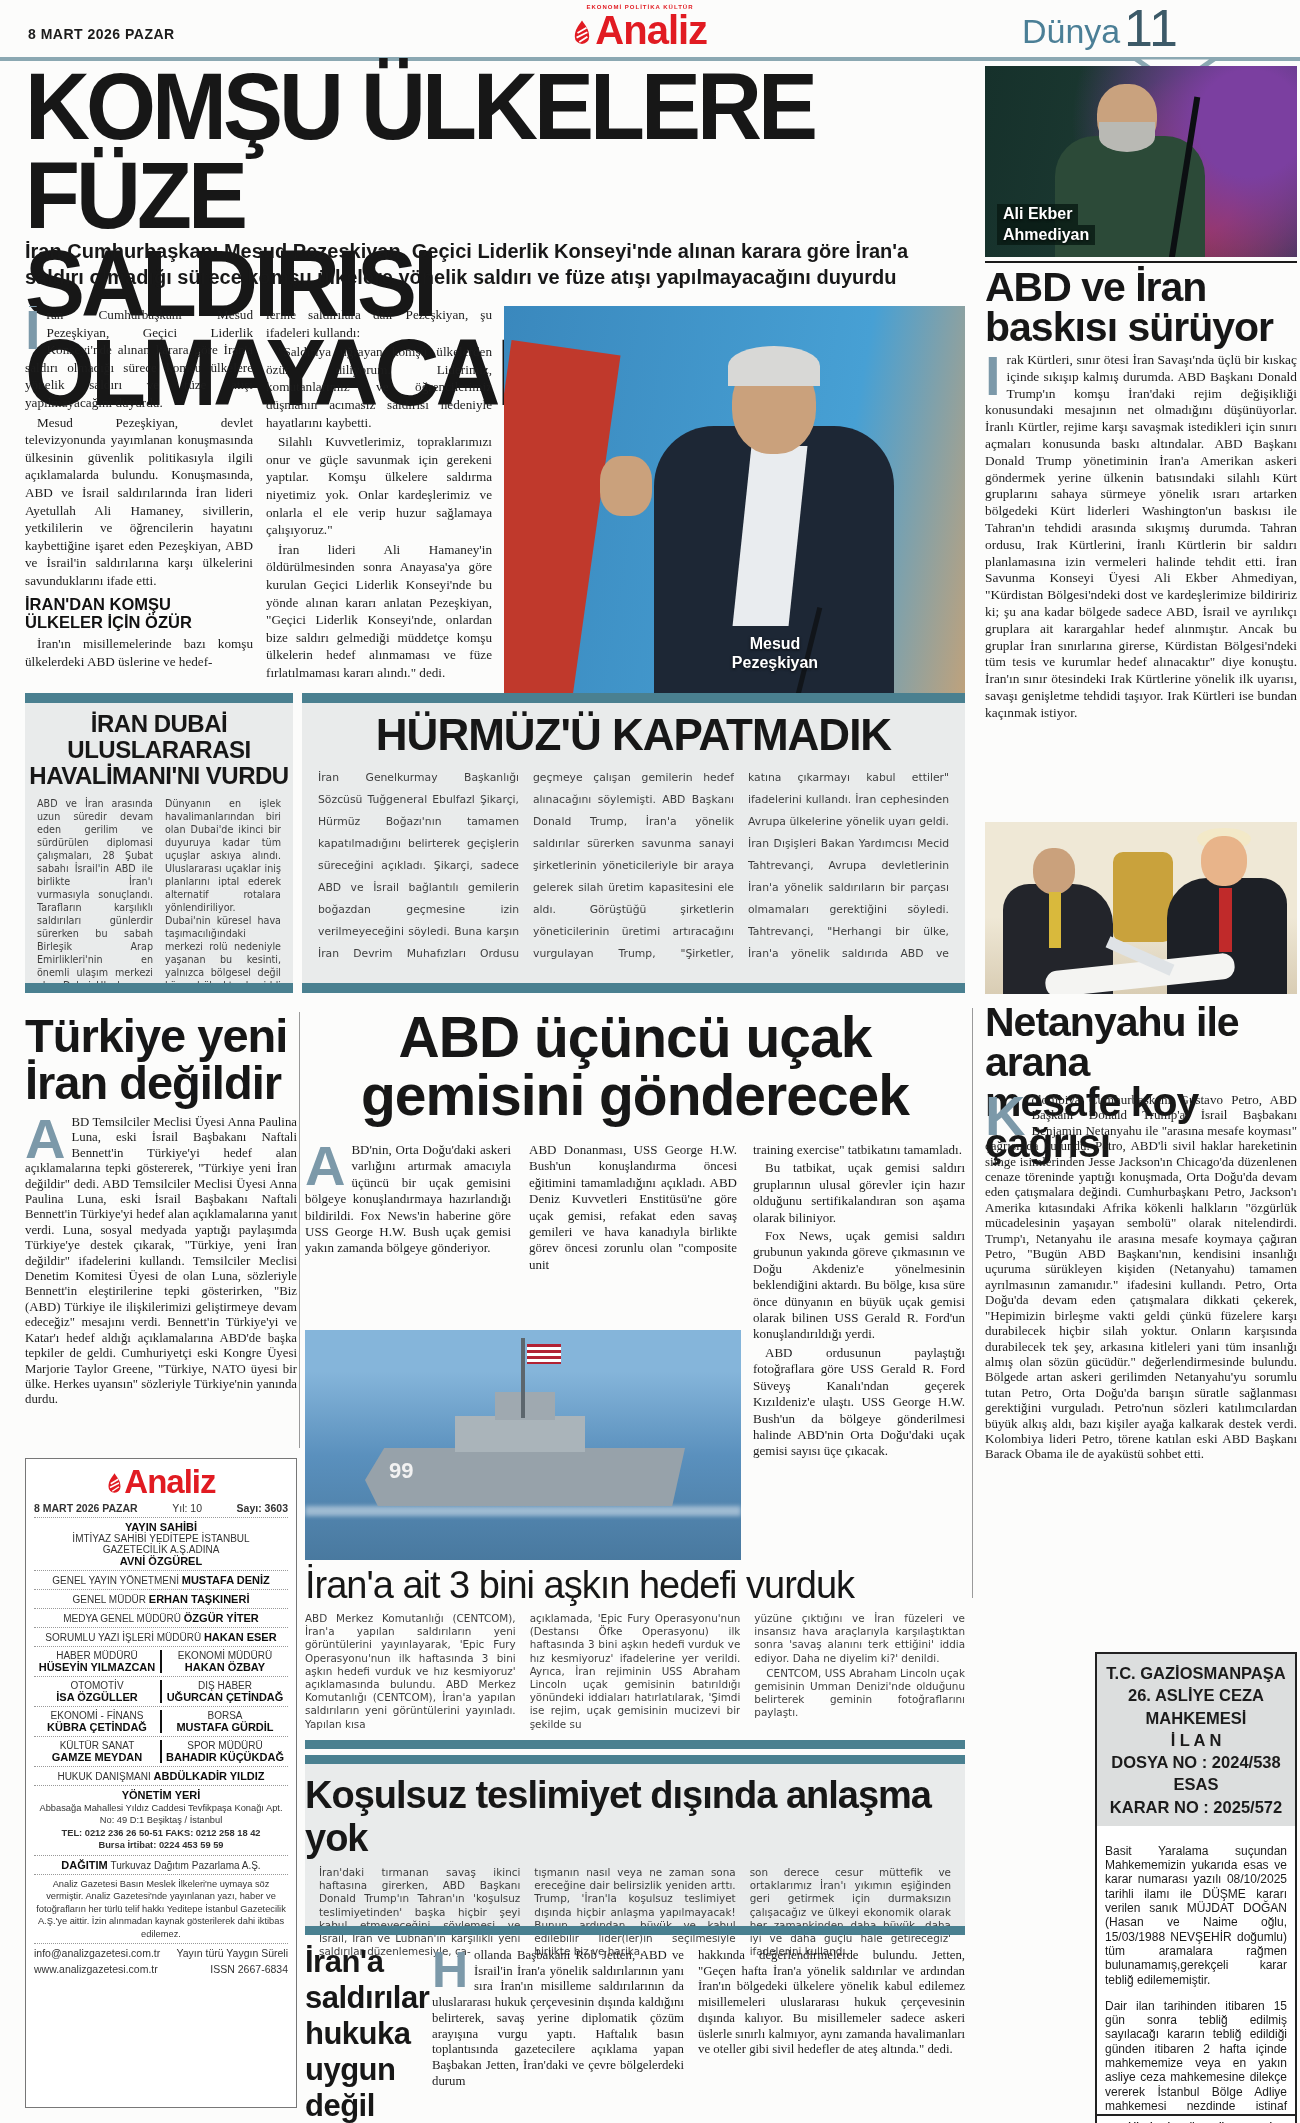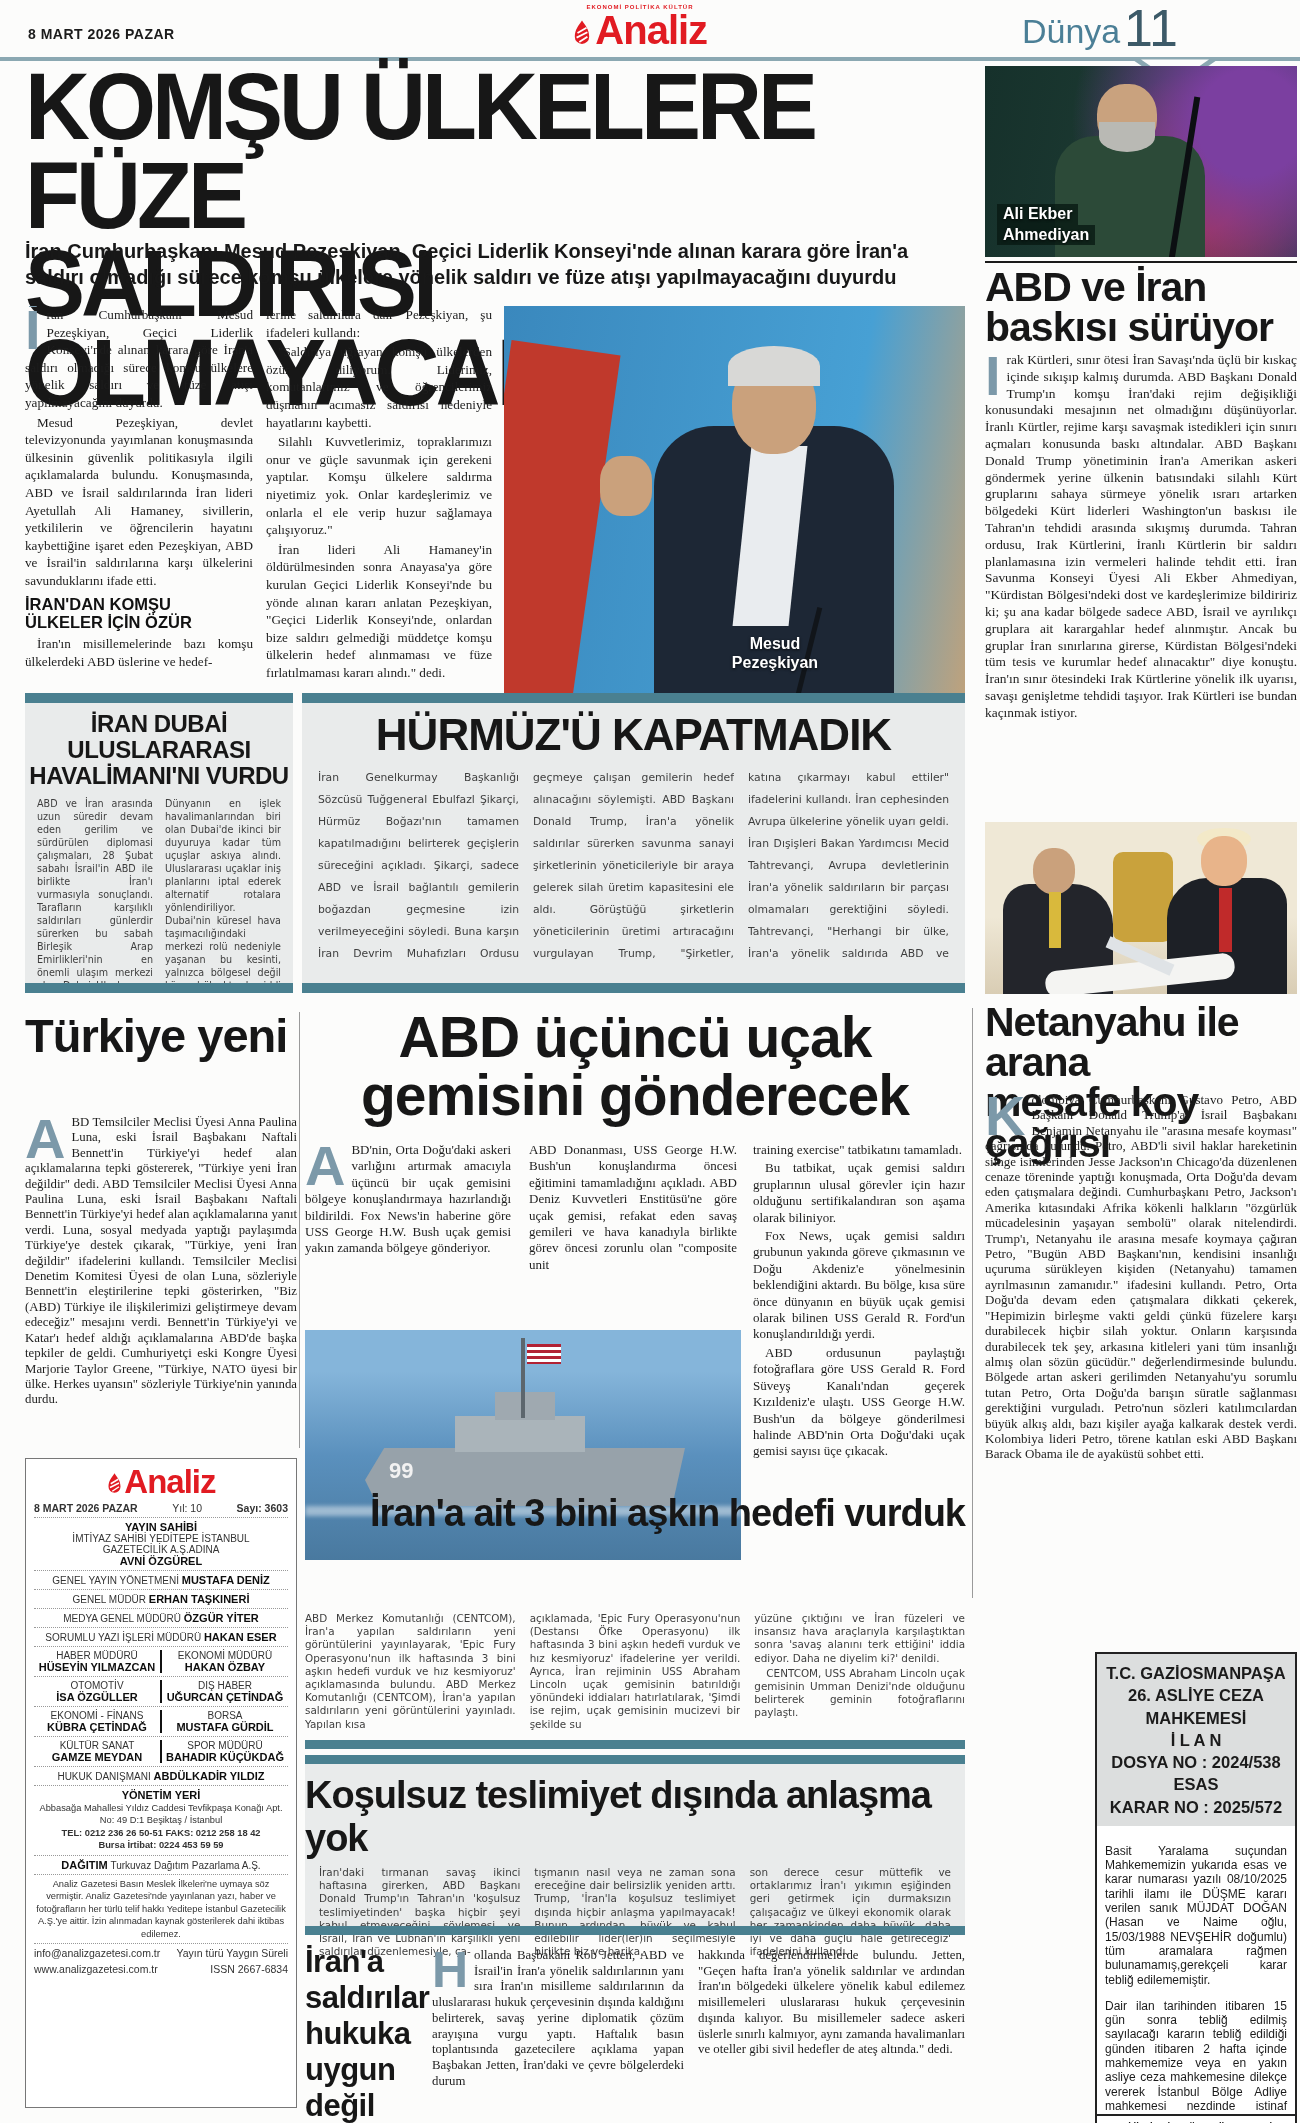--- a/index.html
+++ b/index.html
@@ -95,21 +95,21 @@
   #ph-petro .t1{position:absolute;left:64px;top:70px;width:12px;height:56px;background:#d9b93c;}
   #ph-petro .m2{position:absolute;left:182px;top:56px;width:120px;height:116px;background:#1d2026;border-radius:40px 26px 0 0;}
   #ph-petro .h2{position:absolute;left:216px;top:14px;width:46px;height:50px;background:#e8b48a;border-radius:46%;}
   #ph-petro .hair2{position:absolute;left:212px;top:6px;width:54px;height:22px;background:#f3e9c8;border-radius:50%;}
   #ph-petro .t2{position:absolute;left:234px;top:66px;width:13px;height:64px;background:#c02a2a;}
   #ph-petro .plane{position:absolute;left:60px;top:140px;width:190px;height:26px;background:#f4f4f2;border-radius:12px;transform:rotate(-6deg);}
   #ph-petro .wing{position:absolute;left:120px;top:128px;width:70px;height:12px;background:#dfe3e6;transform:rotate(24deg);}
   #net-head{left:985px;top:1002px;width:312px;font-size:41px;line-height:.98;letter-spacing:-1px;font-weight:700;}
   #net-body{left:985px;top:1092px;width:312px;height:505px;font-size:13px;line-height:15.4px;overflow:hidden;}
   
-  #cen-title{left:305px;top:1492px;width:660px;text-align:right;font-size:38px;letter-spacing:-1px;font-weight:700;}
+  #cen-title{left:305px;top:1564px;width:660px;text-align:left;font-size:38px;letter-spacing:-1px;font-weight:400;}
   #cen-cols{left:305px;top:1612px;width:660px;display:flex;gap:14px;}
   #cen-cols>div{flex:1;font-size:10.4px;line-height:13.2px;height:126px;overflow:hidden;}
   #cen-bar{left:305px;top:1740px;width:660px;height:9px;}
   #box-kos{left:305px;top:1755px;width:660px;height:180px;}
   #kos-title{text-align:left;font-size:38px;letter-spacing:-1px;font-weight:700;padding:10px 0 4px;}
   #kos-cols{display:flex;gap:14px;padding:2px 14px;}
   #kos-cols>div{flex:1;font-size:10.4px;line-height:13.2px;height:104px;overflow:hidden;}
   
   #jet-title{left:305px;top:1944px;width:122px;font-size:31px;line-height:36px;font-weight:700;letter-spacing:-.5px;}
   #jet-c1{left:432px;top:1948px;width:252px;height:172px;font-size:12.8px;line-height:15.7px;overflow:hidden;}
@@ -232,20 +232,21 @@
     <div id="hur-cols">
       <div class="round">İran Genelkurmay Başkanlığı Sözcüsü Tuğgeneral Ebulfazl Şikarçi, Hürmüz Boğazı'nın tamamen kapatılmadığını belirterek geçişlerin süreceğini açıkladı. Şikarçi, sadece ABD ve İsrail bağlantılı gemilerin boğazdan geçmesine izin verilmeyeceğini söyledi. Buna karşın İran Devrim Muhafızları Ordusu Genel Komutanı Danışmanı Tuğgeneral İbrahim Cebbari daha önce Hürmüz Boğazı'nın kapatıldığını ve</div>
       <div class="round">geçmeye çalışan gemilerin hedef alınacağını söylemişti. ABD Başkanı Donald Trump, İran'a yönelik saldırılar sürerken savunma sanayi şirketlerinin yöneticileriyle bir araya gelerek silah üretim kapasitesini ele aldı. Görüştüğü şirketlerin yöneticilerinin üretimi artıracağını vurgulayan Trump, "Şirketler, mümkün olan en kısa sürede en yüksek üretim miktarına ulaşmak istediğimiz 'gelişmiş silahların' üretimini dört</div>
       <div class="round">katına çıkarmayı kabul ettiler" ifadelerini kullandı. İran cephesinden Avrupa ülkelerine yönelik uyarı geldi. İran Dışişleri Bakan Yardımcısı Mecid Tahtrevançi, Avrupa devletlerinin İran'a yönelik saldırıların bir parçası olmamaları gerektiğini söyledi. Tahtrevançi, "Herhangi bir ülke, İran'a yönelik saldırıda ABD ve İsrail'in yanında yer alırsa, onlar da İran'ın karşı saldırısı için meşru hedef haline gelecektir" dedi.</div>
     </div>
     <div class="bar teal abs" style="left:0;bottom:0;width:100%"></div>
   </div>
 
   <div class="abs headline-sans" id="turk-head">
     <div>Türkiye yeni</div>
+    <div>İran değildir</div>
   </div>
   <div class="abs serif" id="turk-body">
     <p class="first"><span class="dcap">A</span><span>BD Temsilciler Meclisi Üyesi Anna Paulina Luna, eski İsrail Başbakanı Naftali Bennett'in Türkiye'yi hedef alan açıklamalarına tepki göstererek, "Türkiye yeni İran değildir" dedi. ABD Temsilciler Meclisi Üyesi Anna Paulina Luna, eski İsrail Başbakanı Naftali Bennett'in Türkiye'yi hedef alan açıklamalarına yanıt verdi. Luna, sosyal medyada yaptığı paylaşımda Türkiye'ye destek çıkarak, "Türkiye, yeni İran değildir" ifadelerini kullandı. Temsilciler Meclisi Denetim Komitesi Üyesi de olan Luna, sözleriyle Bennett'in eleştirilerine tepki gösterirken, "Biz (ABD) Türkiye ile ilişkilerimizi geliştirmeye devam edeceğiz" mesajını verdi. Bennett'in Türkiye'yi ve Katar'ı hedef aldığı açıklamalarına ABD'de başka tepkiler de geldi. Cumhuriyetçi eski Kongre Üyesi Marjorie Taylor Greene, "Türkiye, NATO üyesi bir ülke. Herkes uyansın" sözleriyle Türkiye'nin yanında durdu.</span></p>
   </div>
 
   <div class="abs headline-sans" id="car-head">
     <div>ABD üçüncü uçak</div>
     <div>gemisini gönderecek</div>
   </div>
   <div class="abs serif" id="car-c1">

